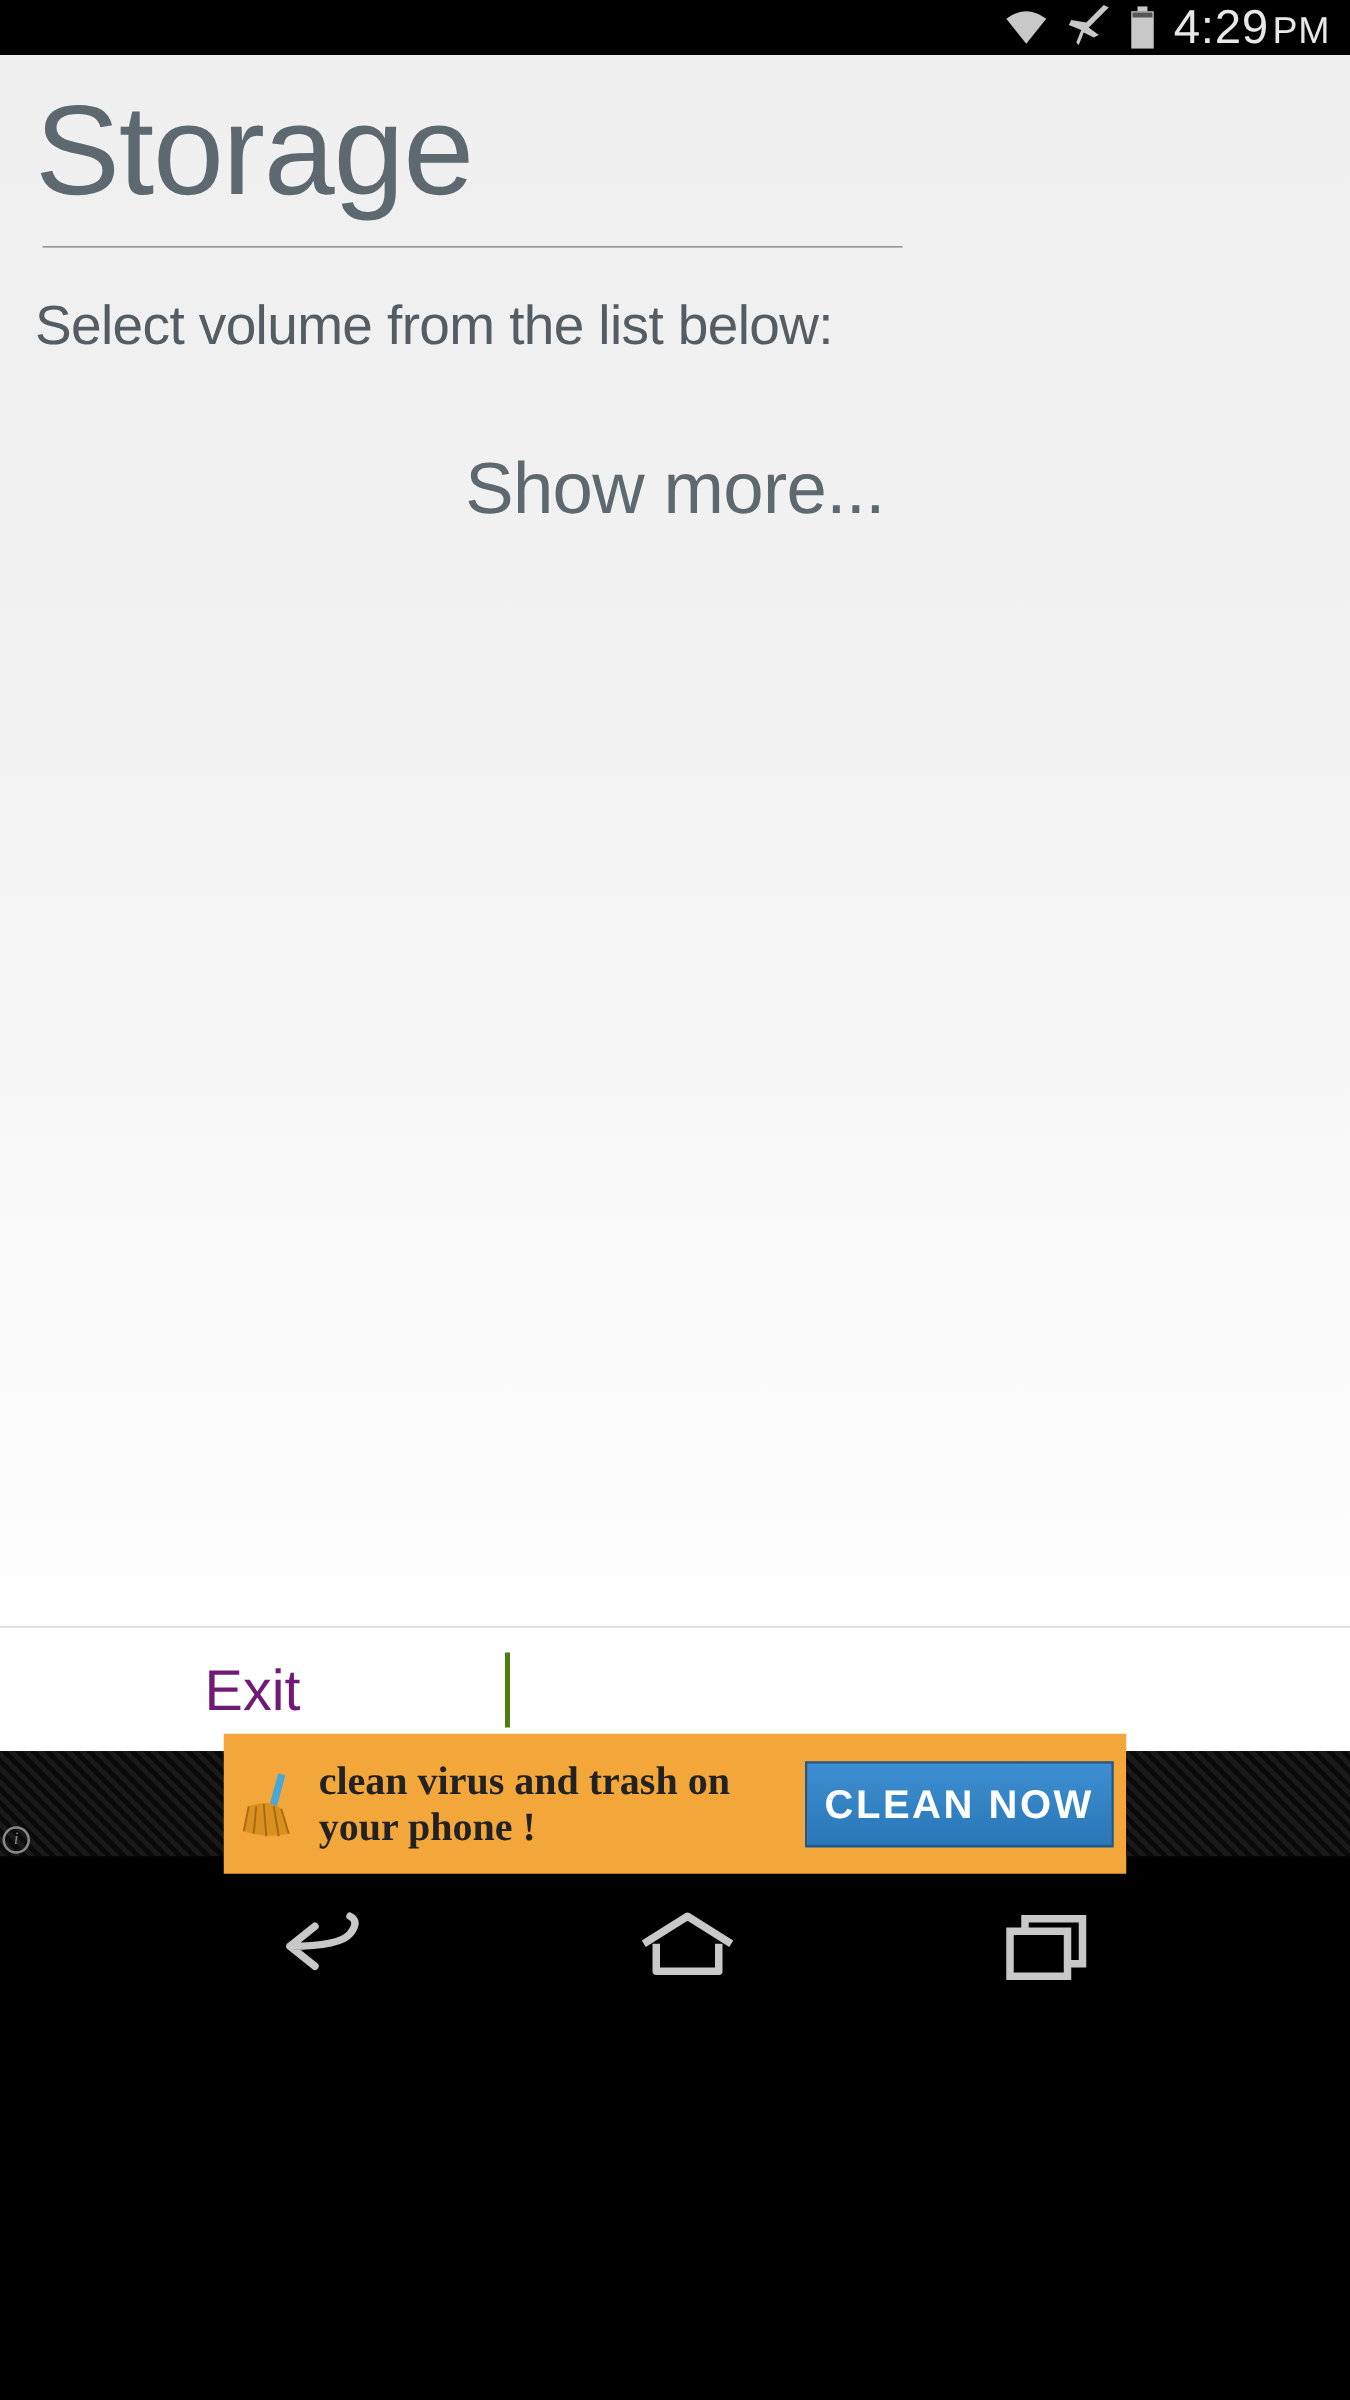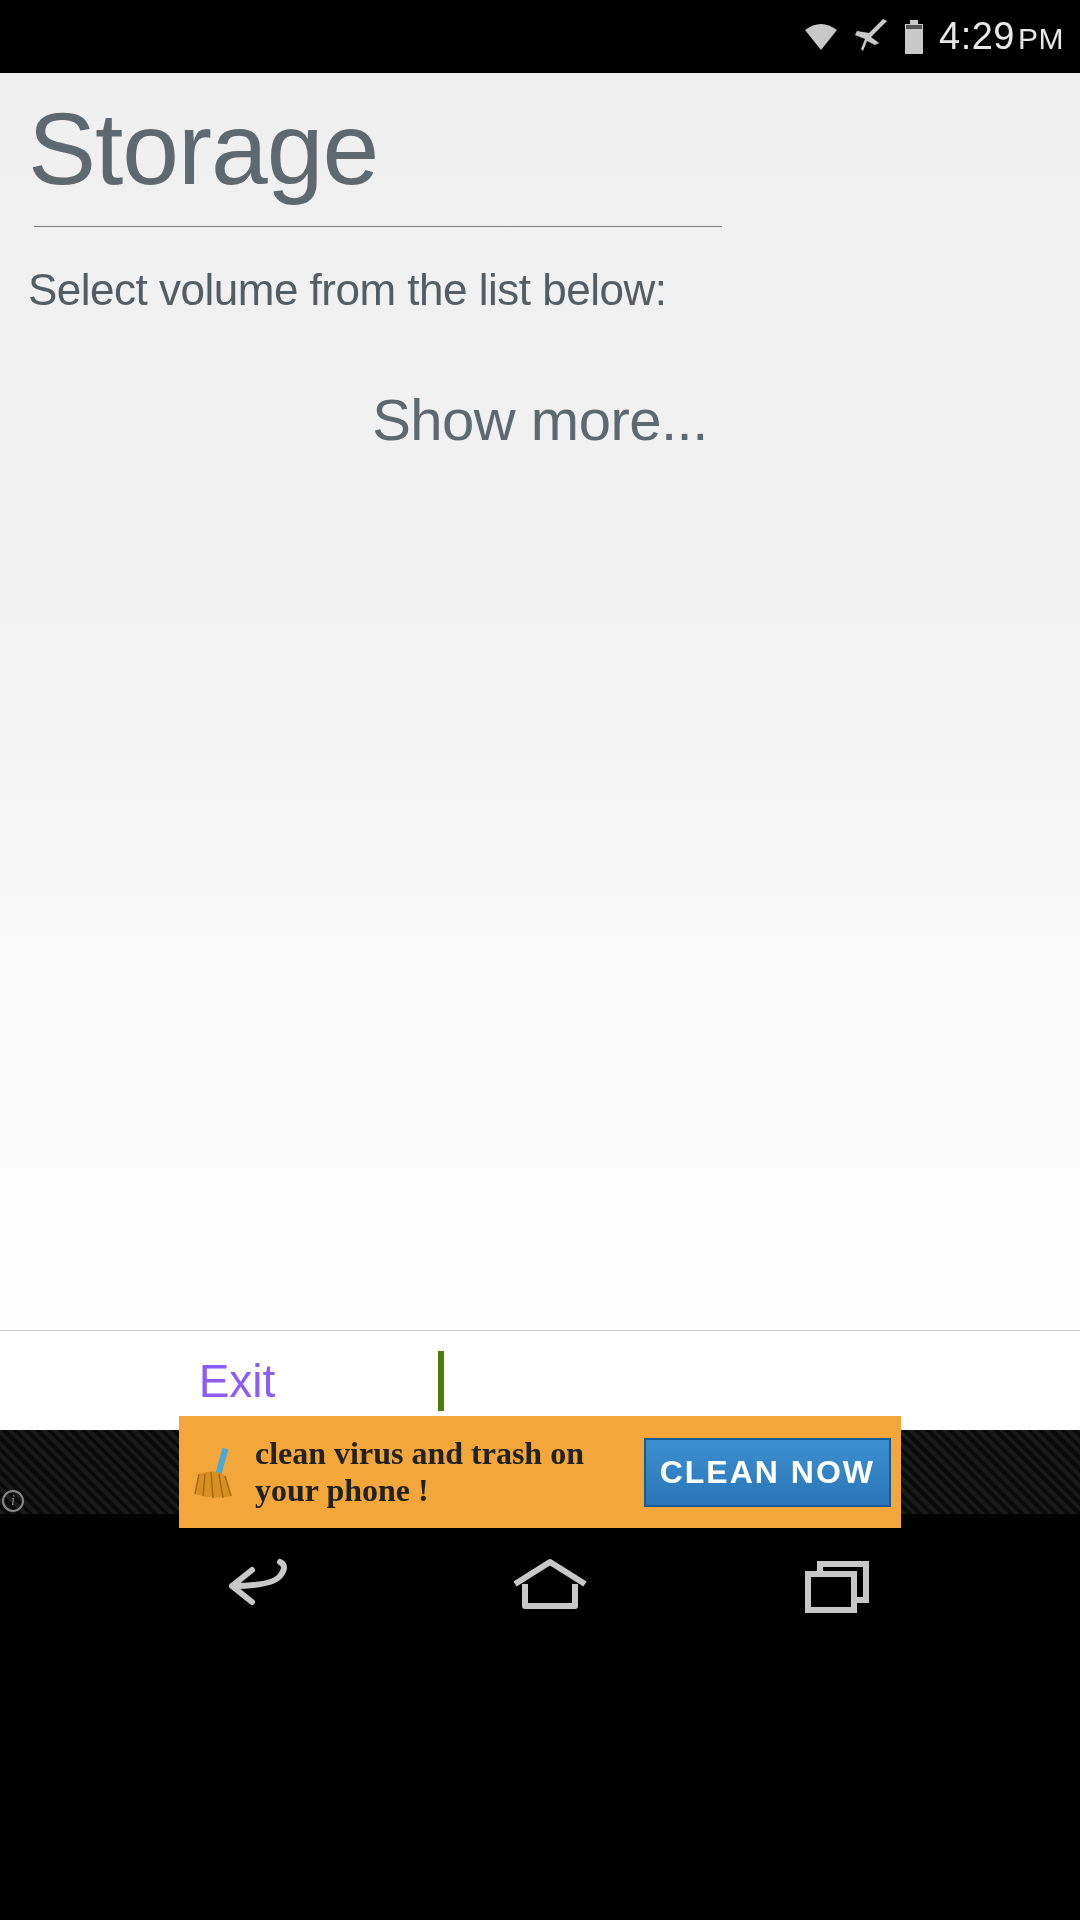--- a/index.html
+++ b/index.html
@@ -10,21 +10,21 @@
     body {
       width: 1080px;
       height: 1920px;
       font-family: -apple-system, "Helvetica Neue", Arial, sans-serif;
       font-weight: 300;
       background: #000;
       overflow: hidden;
       position: relative;
     }
     .status-bar {
-      height: 73px;
+      height: 44px;
       background: #000;
       display: flex;
       justify-content: flex-end;
       align-items: center;
       padding-right: 16px;
       gap: 14px;
     }
     .wifi-icon, .airplane-icon, .battery-icon {
       color: #c8c8c8;
       display: flex;
@@ -102,27 +102,26 @@
       background: #ffffff;
       border-top: 1px solid #d0d0d0;
       display: flex;
       align-items: center;
     }
     .exit-button {
       width: 408px;
       text-align: center;
       font-size: 46px;
       font-weight: 300;
-      color: #8b5cf6;
-      border-right: 6px solid #4d7c0f;
+      color: #701a75;
+      border-right: 4px solid #4d7c0f;
       height: 60px;
       display: flex;
       align-items: center;
       justify-content: center;
-      margin-left: 36px;
     }
     .ad-container {
       height: 84px;
       background: #000;
       display: flex;
       align-items: center;
       justify-content: center;
       position: relative;
     }
     .ad-banner {

